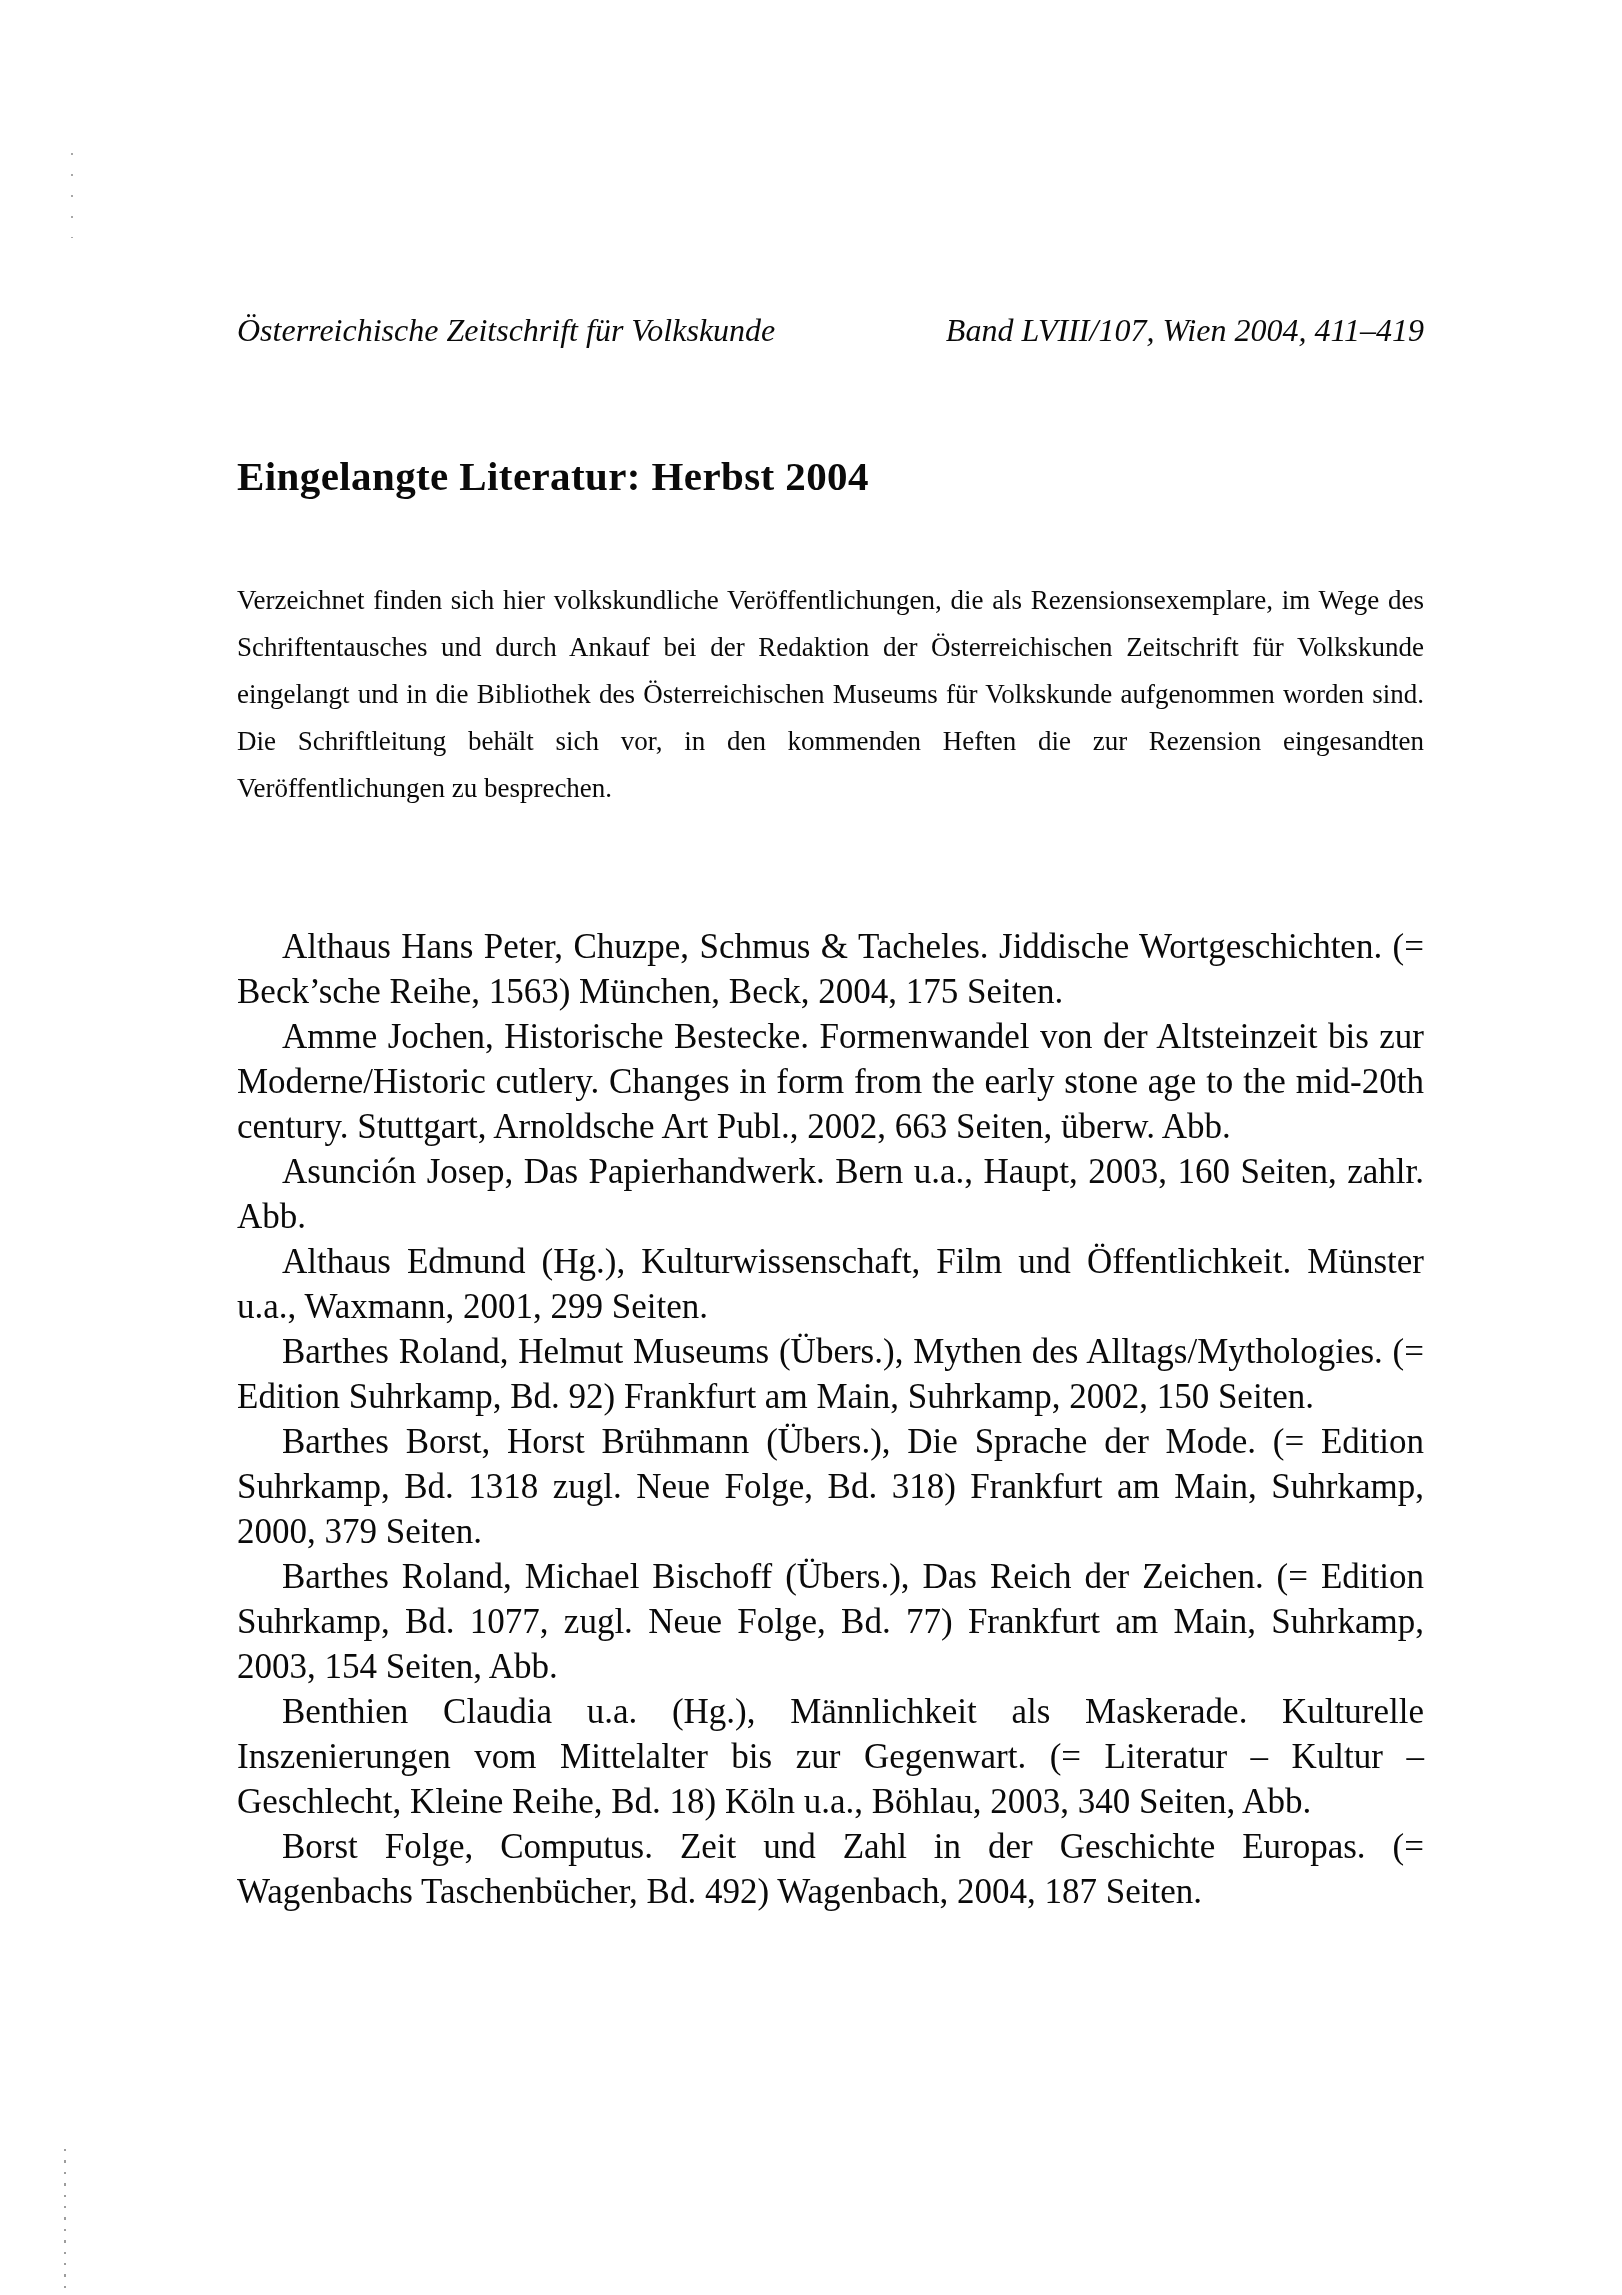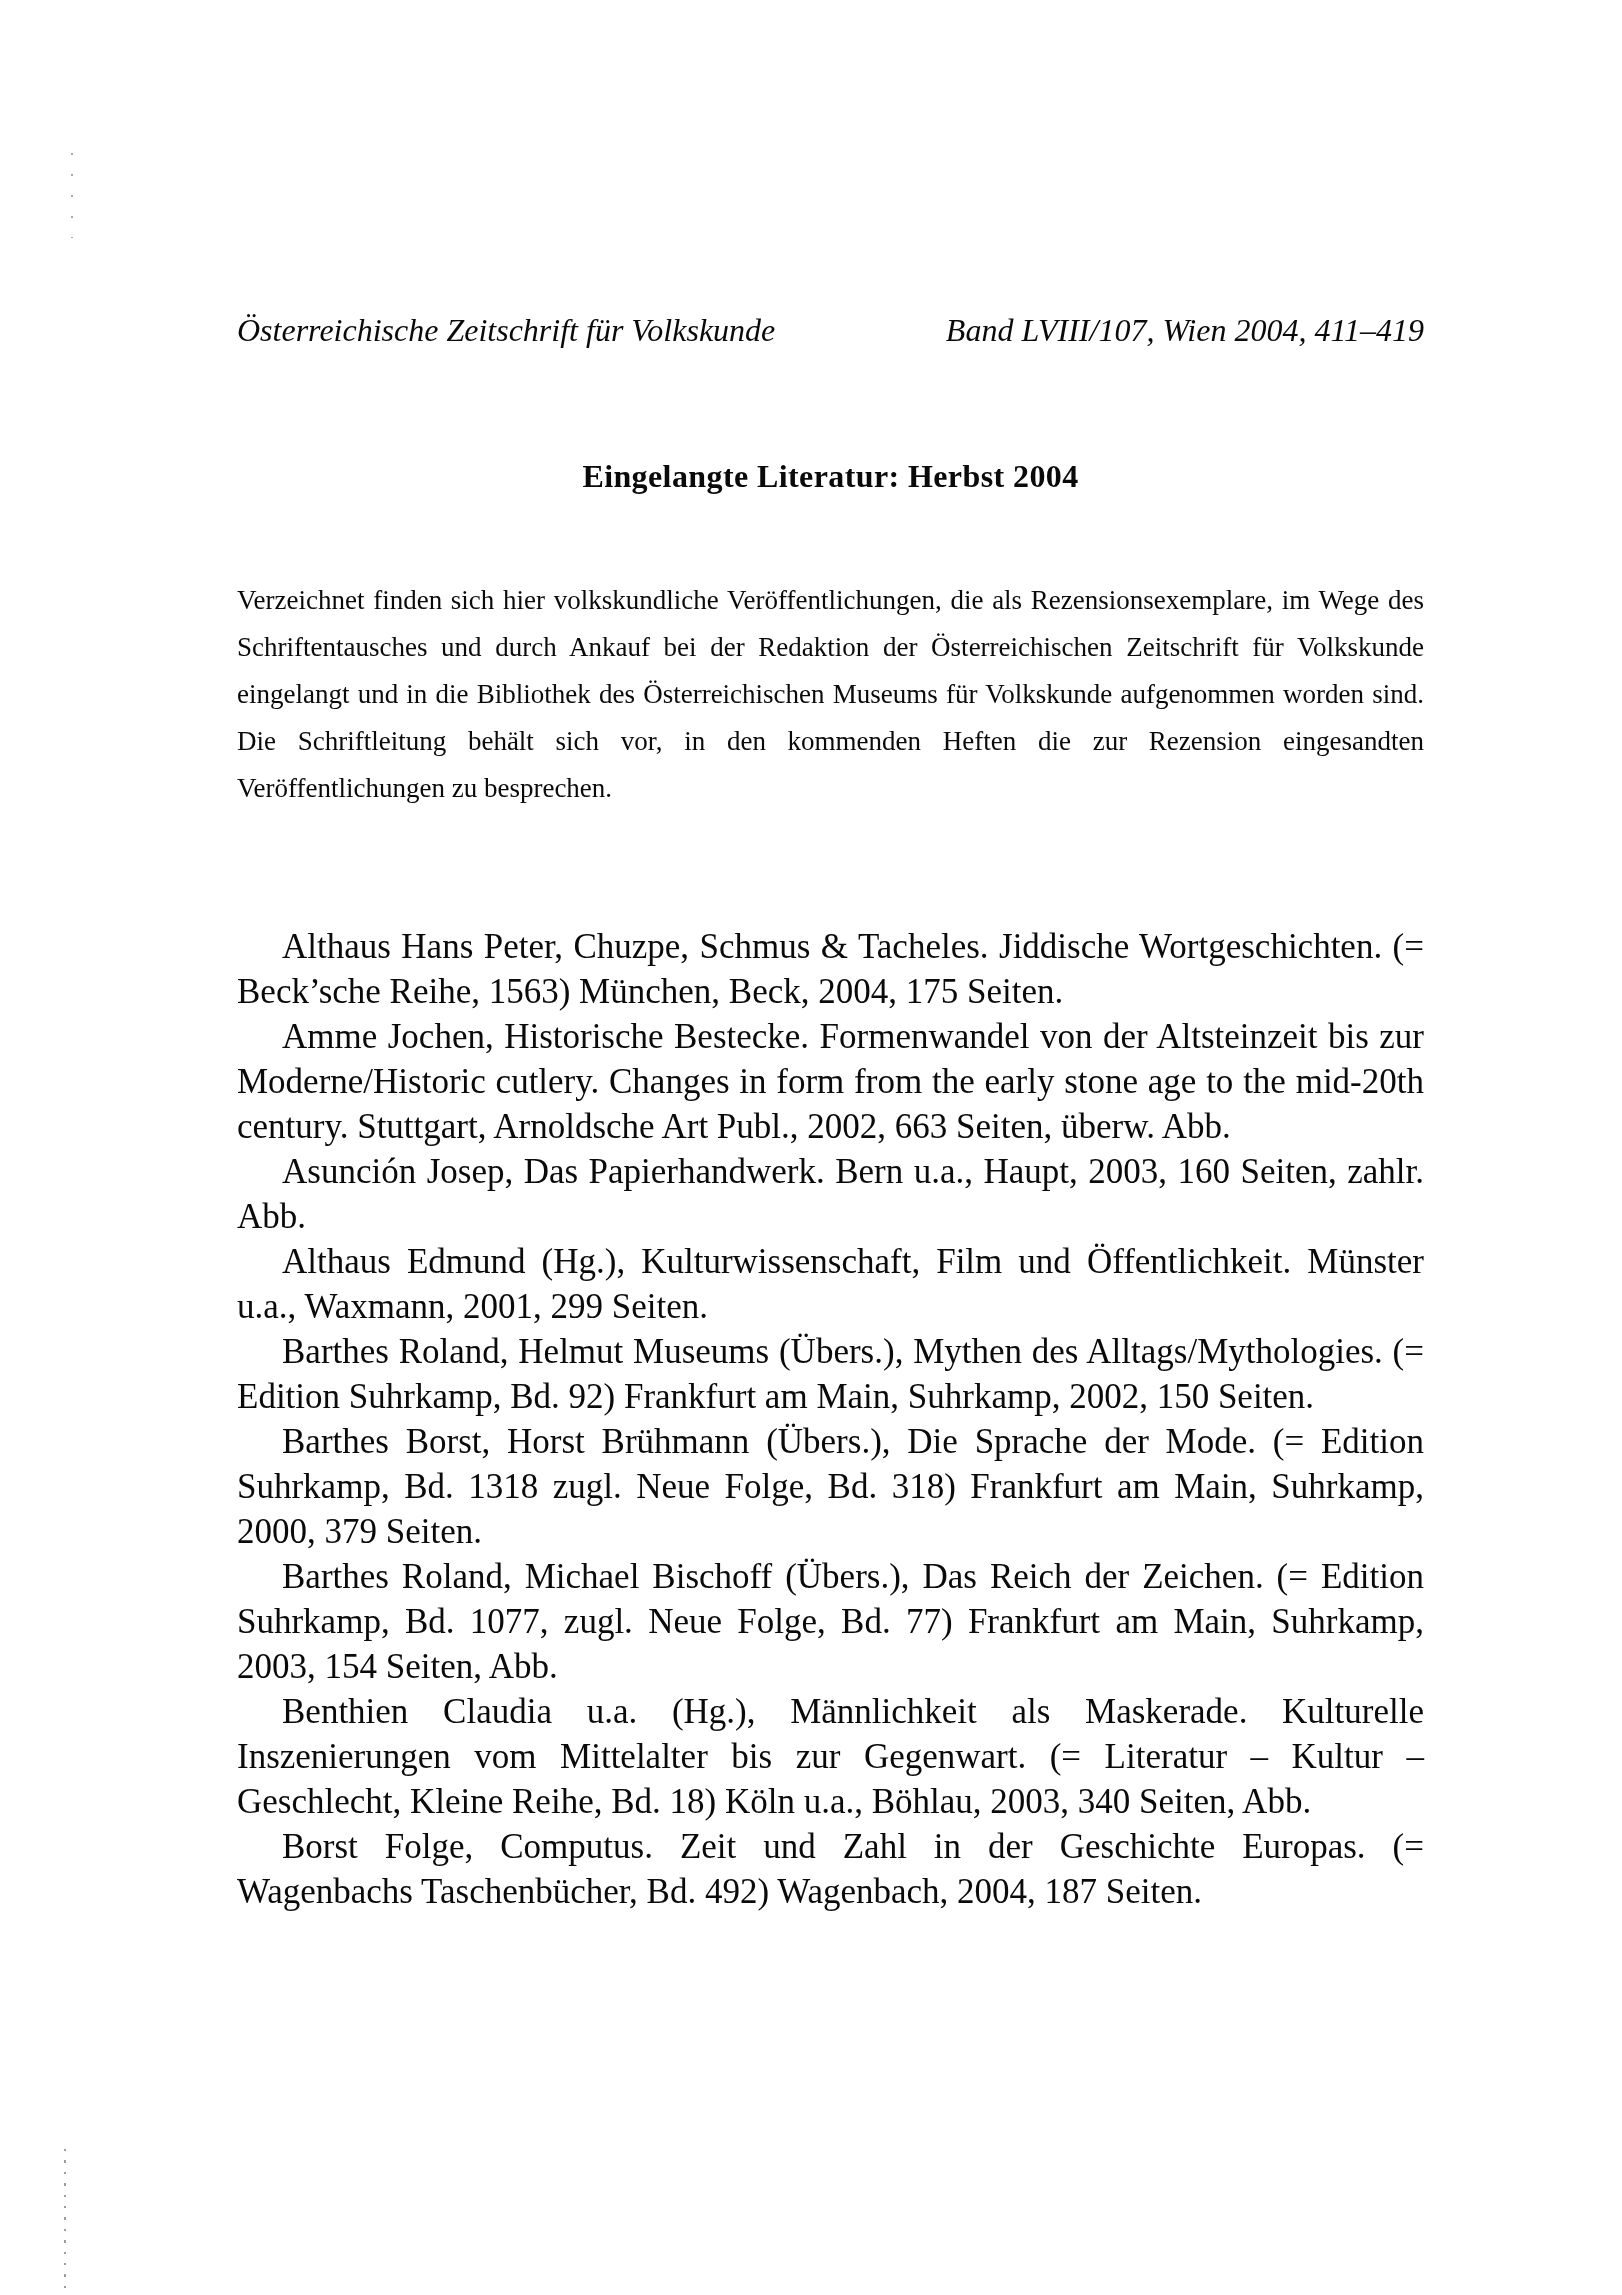--- a/index.html
+++ b/index.html
@@ -27,22 +27,21 @@
     justify-content: space-between;
     align-items: baseline;
     margin-top: 311px;
     font-style: italic;
     font-size: 32px;
     line-height: 39px;
     white-space: nowrap;
   }
   .page-title {
     margin: 104px 0 0 0;
-    text-align: center;
-    font-size: 32px;
+    font-size: 41px;
     font-weight: bold;
     line-height: 45px;
     letter-spacing: 0.4px;
   }
   .intro {
     margin: 78px 0 0 0;
     font-size: 27px;
     line-height: 47px;
     text-align: justify;
   }

